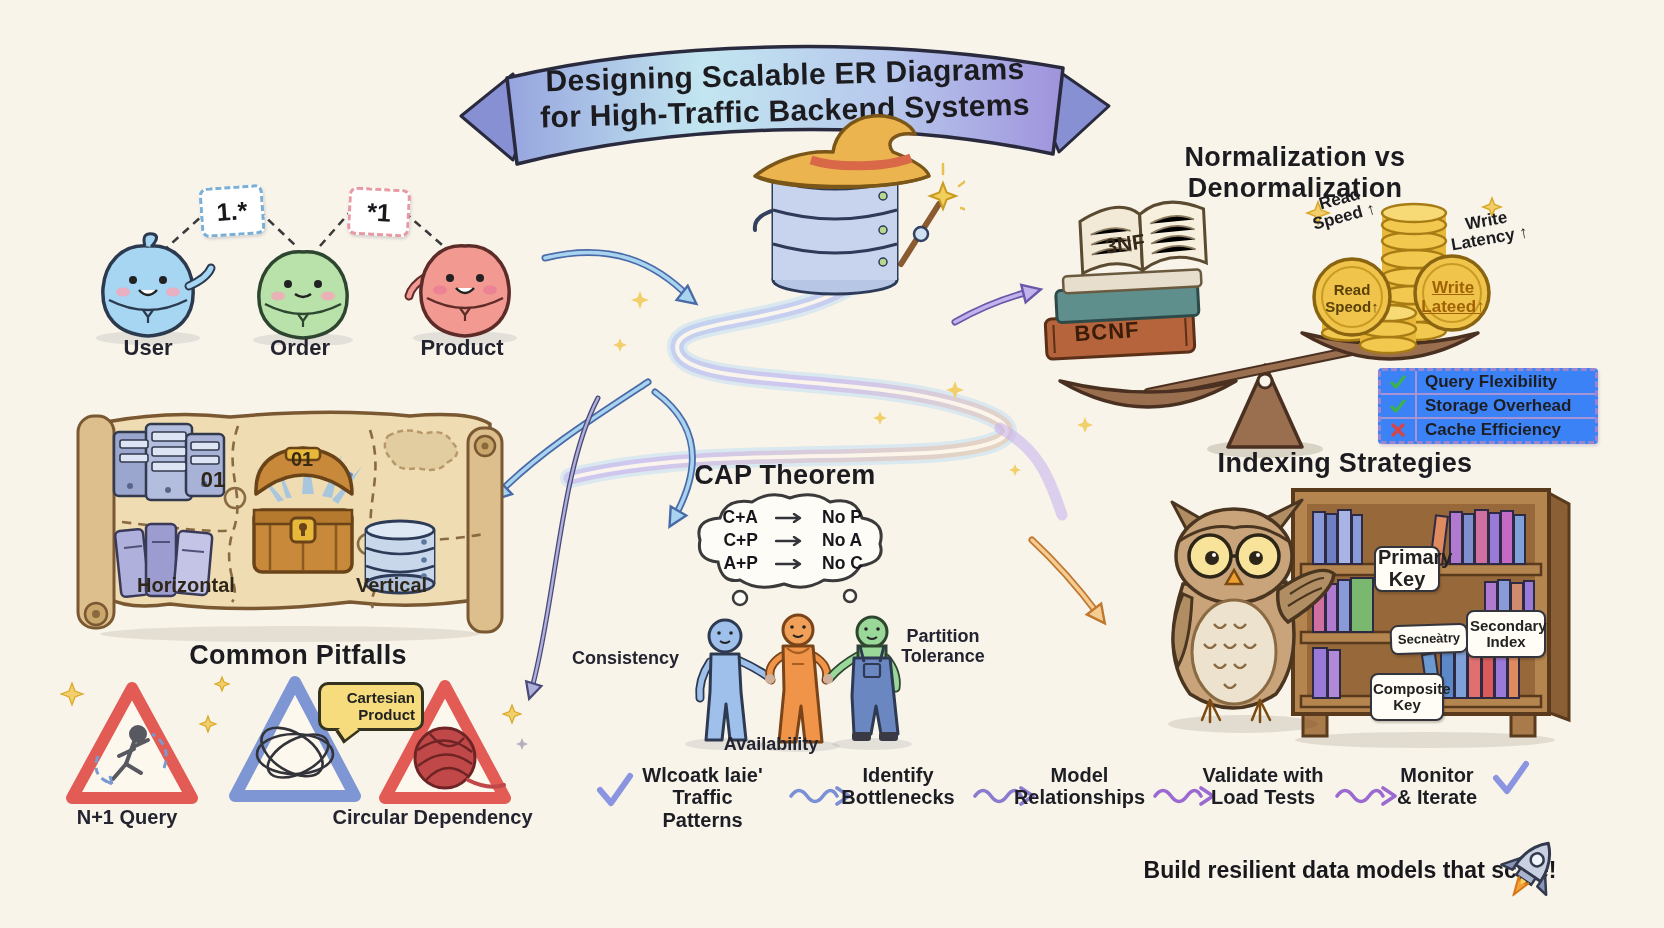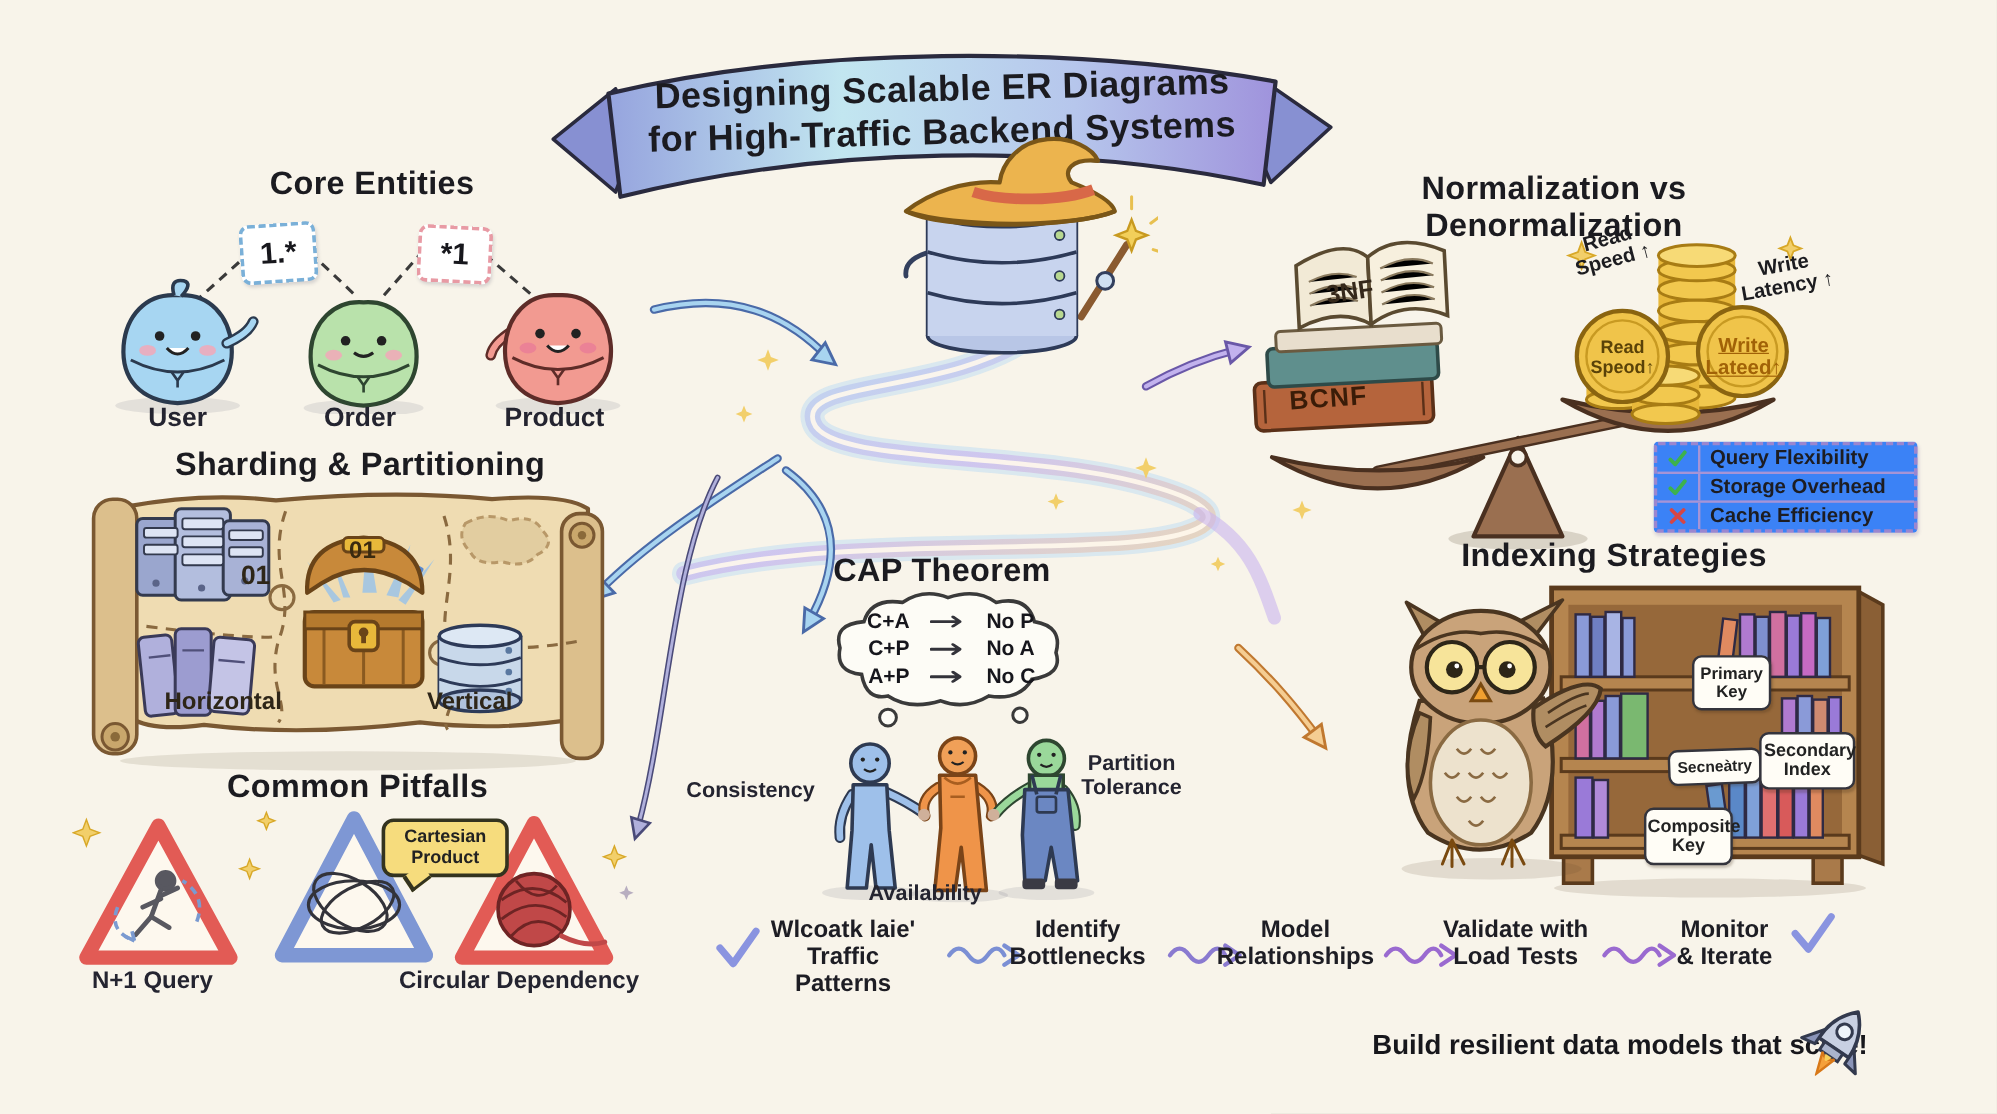--- a/index.html
+++ b/index.html
@@ -17,21 +17,21 @@
   .checklist{background:#3b82f6;border:3px dashed #9a86cf;border-radius:4px;display:flex;flex-direction:column;
              overflow:hidden;box-shadow:1px 2px 3px rgba(90,70,140,.2);}
   .chk-row{display:flex;align-items:center;flex:1;border-top:2px solid #a694d6;}
   .chk-row:first-child{border-top:none;}
   .chk-ic{width:34px;display:flex;align-items:center;justify-content:center;align-self:stretch;border-right:2px solid #a694d6;}
   .chk-lb{font-weight:bold;font-size:17px;padding-left:8px;color:#1d1d22;}
   .cap-row{display:flex;align-items:center;gap:17px;height:23px;font-weight:bold;font-size:17.5px;color:#16161c;}
   .cap-pair{width:42px;text-align:right;}
   .wf-step{font-weight:bold;font-size:20px;text-align:center;line-height:1.12;color:#1d1d24;}
   .bubble{background:#f6dc7d;border:3px solid #33331f;border-radius:10px;font-weight:bold;font-size:15px;
-          text-align:center;line-height:1.1;padding:5px 6px;color:#222;}
+          text-align:right;line-height:1.1;padding:5px 6px;color:#222;}
   .bubble:after{content:"";position:absolute;left:18px;bottom:-12px;width:14px;height:14px;background:#f6dc7d;
           border-right:3px solid #33331f;border-bottom:3px solid #33331f;transform:skewX(-18deg) rotate(45deg);}
   .note{font-weight:bold;font-size:17px;text-align:center;line-height:1.08;color:#1c1c20;}
 </style>
 </head>
 <body>
 
 <div class="stage">
 
   <svg class="abs" style="left:0;top:0;" width="1664" height="928" viewBox="0 0 1664 928">
@@ -133,21 +133,20 @@
     <path d="M58 98 Q120 116 182 98 M58 132 Q120 150 182 132" fill="none" stroke="#2d3a58" stroke-width="3"></path>
     <ellipse cx="120" cy="62" rx="62" ry="15" fill="#dde6f6" stroke="#2d3a58" stroke-width="3"></ellipse>
     <circle cx="168" cy="84" r="4" fill="#b8d890" stroke="#2d3a58" stroke-width="1.5"></circle>
     <circle cx="168" cy="118" r="4" fill="#b8d890" stroke="#2d3a58" stroke-width="1.5"></circle>
     <circle cx="168" cy="150" r="4" fill="#b8d890" stroke="#2d3a58" stroke-width="1.5"></circle>
     <path d="M40 64 C60 48 90 38 118 40 C120 24 134 6 158 4 C178 2 196 12 200 22 C178 20 170 30 178 40 C198 48 212 56 214 64 C180 78 70 80 40 64 Z" fill="#ecb44e" stroke="#7a5618" stroke-width="3.5" stroke-linejoin="round"></path>
     <path d="M96 48 C120 56 170 56 196 46" fill="none" stroke="#d86848" stroke-width="9"></path>
     <path d="M40 64 C80 78 180 78 214 64" fill="none" stroke="#7a5618" stroke-width="3.5"></path>
   </svg>
 
-  <div class="abs h" style="left:180px;top:138px;width:260px;font-size:27px;">Core Entities</div>
 
   <svg class="abs" style="left:75px;top:180px;" width="490" height="165" viewBox="0 0 490 165">
 
     <g>
       <ellipse cx="73" cy="158" rx="52" ry="7" fill="rgba(80,80,110,.12)"></ellipse>
       <path d="M73 66 C46 64 30 84 28 108 C26 136 42 154 73 156 C104 154 120 136 118 108 C116 84 100 64 73 66 Z" fill="#a7d6f2" stroke="#2b3a4e" stroke-width="3.5"></path>
       <path d="M70 66 Q66 52 78 54 Q86 56 76 67" fill="#a7d6f2" stroke="#2b3a4e" stroke-width="3"></path>
       <path d="M114 106 Q132 98 136 88" stroke="#2b3a4e" stroke-width="9" stroke-linecap="round"></path>
         <path d="M114 106 Q132 98 136 88" stroke="#a7d6f2" stroke-width="5" stroke-linecap="round"></path>
       <circle cx="58" cy="100" r="4" fill="#222"></circle>
@@ -287,21 +286,20 @@
     <div class="chk-row">
       <span class="chk-ic">
         <svg width="14" height="14" viewBox="0 0 14 14">
             <path d="M2 2 L12 12 M12 2 L2 12" fill="none" stroke="#d64545" stroke-width="3.2" stroke-linecap="round"></path>
           </svg>
       </span>
       <span class="chk-lb">Cache Efficiency</span>
     </div>
   </div>
 
-  <div class="abs h" style="left:135px;top:372px;width:330px;font-size:27px;">Sharding &amp; Partitioning</div>
 
   <svg class="abs" style="left:70px;top:402px;" width="440" height="242" viewBox="0 0 440 242">
     <ellipse cx="220" cy="232" rx="190" ry="8" fill="rgba(90,70,40,.12)"></ellipse>
 
     <path d="M36 20 Q100 8 160 15 Q260 6 340 14 Q400 9 420 22 L416 196 Q350 208 280 200 Q180 212 100 202 Q58 208 38 196 Z" fill="#efdcb2" stroke="#7a5832" stroke-width="3.5" stroke-linejoin="round"></path>
 
     <rect x="8" y="14" width="36" height="212" rx="16" fill="#dcbf8c" stroke="#7a5832" stroke-width="3"></rect>
     <circle cx="26" cy="212" r="11" fill="#c9a76c" stroke="#7a5832" stroke-width="2.5"></circle>
       <circle cx="26" cy="212" r="4" fill="#8a6a3a"></circle>
     <rect x="398" y="26" width="34" height="204" rx="15" fill="#dcbf8c" stroke="#7a5832" stroke-width="3"></rect>
@@ -601,21 +599,21 @@
       <circle cx="110" cy="61" r="2" fill="#fff"></circle>
     <path d="M86 76 L78 90 L94 90 Z" fill="#f0a030" stroke="#7a4a10" stroke-width="2.5"></path>
     <path d="M130 96 Q172 68 186 80 Q184 100 140 128 Q128 118 130 96 Z" fill="#b08d62" stroke="#4a3520" stroke-width="3.5"></path>
     <path d="M142 100 Q166 84 176 84 M140 112 Q162 98 174 94" fill="none" stroke="#4a3520" stroke-width="2.2"></path>
     <g fill="#f0a030" stroke="#7a4a10" stroke-width="2.5">
       <path d="M62 206 L54 226 M62 206 L62 228 M62 206 L72 226" stroke-linecap="round"></path>
       <path d="M112 206 L104 226 M112 206 L112 228 M112 206 L122 226" stroke-linecap="round"></path>
     </g>
   </svg>
 
-  <div class="abs tagbox" style="left:1374px;top:546px;width:62px;height:42px;font-size:14px;margin-left:36px;">
+  <div class="abs tagbox" style="left:1374px;top:546px;width:62px;height:42px;font-size:20px;">
     <span style="width:58px;">Primary Key</span>
   </div>
   <div class="abs tagbox" style="left:1390px;top:624px;width:74px;height:26px;font-size:13px;transform:rotate(-2deg);">
     <span>Secneàtry</span>
   </div>
   <div class="abs tagbox" style="left:1466px;top:610px;width:76px;height:44px;font-size:15px;">
     <span style="width:72px;">Secondary Index</span>
   </div>
   <div class="abs tagbox" style="left:1370px;top:673px;width:70px;height:44px;font-size:15px;">
     <span style="width:68px;">Composite Key</span>

